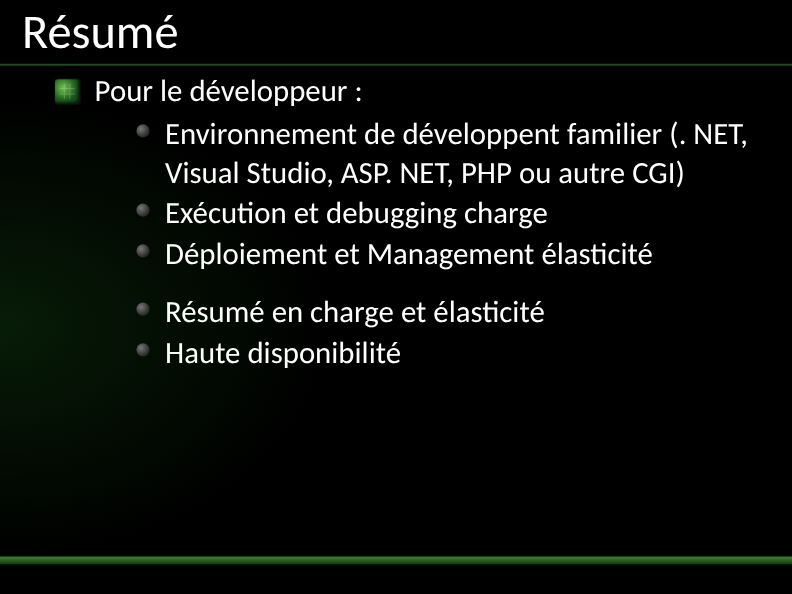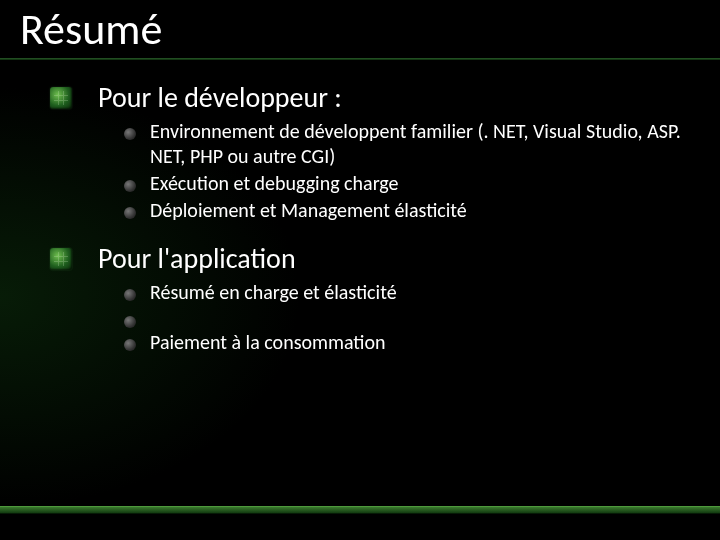--- a/index.html
+++ b/index.html
@@ -37,23 +37,22 @@
   }
   .content {
     position: absolute;
     left: 50px;
     top: 62px;
     right: 30px;
   }
   .lvl1 {
     display: flex;
     align-items: flex-start;
-    margin-top: 18px;
+    margin-top: 3px;
     margin-bottom: 4px;
-    gap: 12px;
   }
   .lvl1 .bullet1 {
     flex: 0 0 auto;
     width: 22px;
     height: 22px;
     margin-top: 7px;
     margin-right: 14px;
     border-radius: 3px;
     background: radial-gradient(circle at 35% 35%, #6fbf4f 0%, #1e5e1e 55%, #0a2a0a 100%);
     box-shadow: inset -1px -1px 2px rgba(0,0,0,0.6), 0 0 2px rgba(120,255,120,0.2);
@@ -86,21 +85,21 @@
   .lvl2 .bullet2 {
     flex: 0 0 auto;
     width: 12px;
     height: 12px;
     margin-top: 9px;
     margin-right: 14px;
     border-radius: 50%;
     background: radial-gradient(circle at 35% 35%, #777 0%, #333 60%, #111 100%);
   }
   .lvl2 .text2 {
-    font-size: 20px;
+    font-size: 28px;
     line-height: 1.25;
     color: #fff;
   }
   .footer-bar {
     position: absolute;
     left: 0;
     bottom: 26px;
     width: 720px;
     height: 6px;
     background: linear-gradient(to bottom, #3b7a2e, #123a10);
@@ -130,34 +129,27 @@
       <div class="lvl2">
         <div class="bullet2"></div>
         <div class="text2">Exécution et debugging charge</div>
       </div>
       <div class="lvl2">
         <div class="bullet2"></div>
         <div class="text2">Déploiement et Management élasticité</div>
       </div>
     </div>
 
-    <div class="lvl1">
-      <div class="bullet1"></div>
-      <div class="text1">Pour l'application</div>
-    </div>
     <div class="sublist">
       <div class="lvl2">
         <div class="bullet2"></div>
         <div class="text2">Résumé en charge et élasticité</div>
       </div>
       <div class="lvl2">
         <div class="bullet2"></div>
-      </div>
-      <div class="lvl2">
-        <div class="bullet2"></div>
-        <div class="text2">Paiement à la consommation</div>
+        <div class="text2">Haute disponibilité</div>
       </div>
     </div>
 
   </div>
 
   <div class="footer-bar"></div>
 </div>
 
 </body></html>

